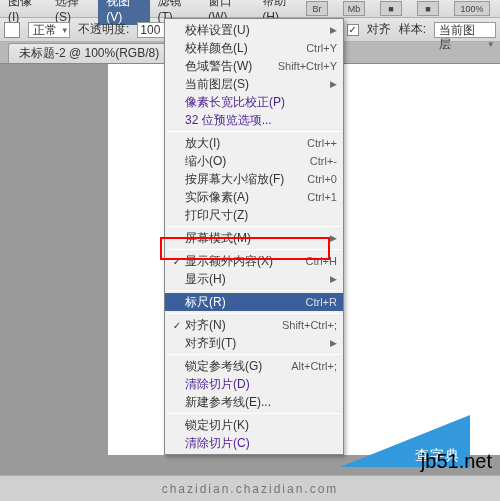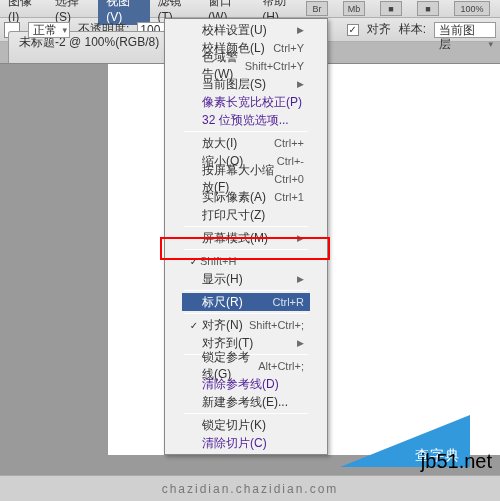--- a/index.html
+++ b/index.html
@@ -10,28 +10,28 @@
 .topbar .spacer{flex:1}
 .topbar .right{display:flex;gap:15px;padding-right:10px}
 .topbar .icon-btn{width:22px;height:15px;background:#d0d0d0;border:1px solid #999;font-size:9px;display:flex;align-items:center;justify-content:center;color:#444}
 .optbar{background:linear-gradient(#e6e6e6,#d6d6d6);height:24px;display:flex;align-items:center;border-bottom:1px solid #b0b0b0;padding:0 4px;gap:8px;color:#333}
 .optbar .swatch{width:16px;height:16px;background:#fff;border:1px solid #888}
 .optbar .sel{background:#fff;border:1px solid #999;padding:0 12px 0 4px;height:16px;line-height:14px;position:relative}
 .optbar .sel::after{content:"▾";position:absolute;right:2px;font-size:9px;color:#666}
 .optbar .chk{width:12px;height:12px;border:1px solid #888;background:#fff;display:inline-flex;align-items:center;justify-content:center;font-size:10px}
 .optbar .input{background:#fff;border:1px solid #999;width:52px;height:16px;line-height:14px;padding:0 2px}
 .tabbar{background:#b8b8b8;height:22px;display:flex;align-items:flex-end;padding-left:8px;border-bottom:1px solid #888}
-.tabbar .tab{background:linear-gradient(#e8e8e8,#d8d8d8);border:1px solid #999;border-bottom:none;padding:12px 10px;border-radius:3px 3px 0 0;color:#333;display:flex;align-items:flex-end;gap:6px;height:32px}
+.tabbar .tab{background:linear-gradient(#e8e8e8,#d8d8d8);border:1px solid #999;border-bottom:none;padding:1px 10px;border-radius:3px 3px 0 0;color:#333;display:flex;align-items:center;gap:6px;height:20px}
 .canvas-area{background:#9a9a9a;height:437px;position:relative}
 .paper{position:absolute;left:108px;top:0;right:0;bottom:46px;background:#fff}
 .triangle{position:absolute;right:30px;bottom:34px;width:0;height:0;border-right:130px solid #3399dd;border-top:52px solid transparent}
 .tri-text{position:absolute;right:40px;bottom:36px;color:#fff;font-size:14px;letter-spacing:1px}
 .watermark{position:absolute;right:8px;bottom:28px;color:#000000;font-size:20px;font-family:Liberation Sans, sans-serif}
 .footer{position:absolute;left:0;right:0;bottom:0;height:26px;background:#d0d0d0;border-top:1px solid #aaa;display:flex;align-items:center;justify-content:center;color:#777;letter-spacing:2px}
-.dropdown{position:absolute;left:164px;top:18px;width:164px;background:#f0f0f0;border:1px solid #888;box-shadow:2px 2px 4px rgba(0,0,0,0.3);padding:2px 17px}
+.dropdown{position:absolute;left:164px;top:18px;width:180px;background:#f0f0f0;border:1px solid #888;box-shadow:2px 2px 4px rgba(0,0,0,0.3);padding:2px 0}
 .dropdown .row{display:flex;align-items:center;height:18px;padding:0 6px;color:#333;position:relative}
 .dropdown .row.disabled{color:#4c1d95}
 .dropdown .row.highlight{background:#3a5f9a;color:#fff}
 .dropdown .row .chk-col{width:12px;text-align:center;font-size:10px}
 .dropdown .row .lbl{flex:1;padding-left:2px}
 .dropdown .row .sc{color:inherit;opacity:.8;font-size:11px}
 .dropdown .row .arrow{font-size:9px;opacity:.7}
 .dropdown .sep{height:1px;margin:2px 2px;background:#b8b8b8;border-bottom:1px solid #fff}
 .red-box{position:absolute;border:2px solid #f00;pointer-events:none}
 </style>
@@ -138,21 +138,22 @@
     </div>
     <div class="sep"></div>
     <div class="row">
       <span class="chk-col"></span>
       <span class="lbl">屏幕模式(M)</span>
       <span class="arrow">▶</span>
     </div>
     <div class="sep"></div>
     <div class="row">
       <span class="chk-col">✓</span>
-      <span class="sc">Shift+H</span>
+      <span class="lbl">显示额外内容(X)</span>
+      <span class="sc">Ctrl+H</span>
     </div>
     <div class="row">
       <span class="chk-col"></span>
       <span class="lbl">显示(H)</span>
       <span class="arrow">▶</span>
     </div>
     <div class="sep"></div>
     <div class="row highlight">
       <span class="chk-col"></span>
       <span class="lbl">标尺(R)</span>
@@ -170,21 +171,21 @@
       <span class="arrow">▶</span>
     </div>
     <div class="sep"></div>
     <div class="row">
       <span class="chk-col"></span>
       <span class="lbl">锁定参考线(G)</span>
       <span class="sc">Alt+Ctrl+;</span>
     </div>
     <div class="row disabled">
       <span class="chk-col"></span>
-      <span class="lbl">清除参考线(D)</span>
+      <span class="lbl">清除切片(D)</span>
     </div>
     <div class="row">
       <span class="chk-col"></span>
       <span class="lbl">新建参考线(E)...</span>
     </div>
     <div class="sep"></div>
     <div class="row">
       <span class="chk-col"></span>
       <span class="lbl">锁定切片(K)</span>
     </div>

